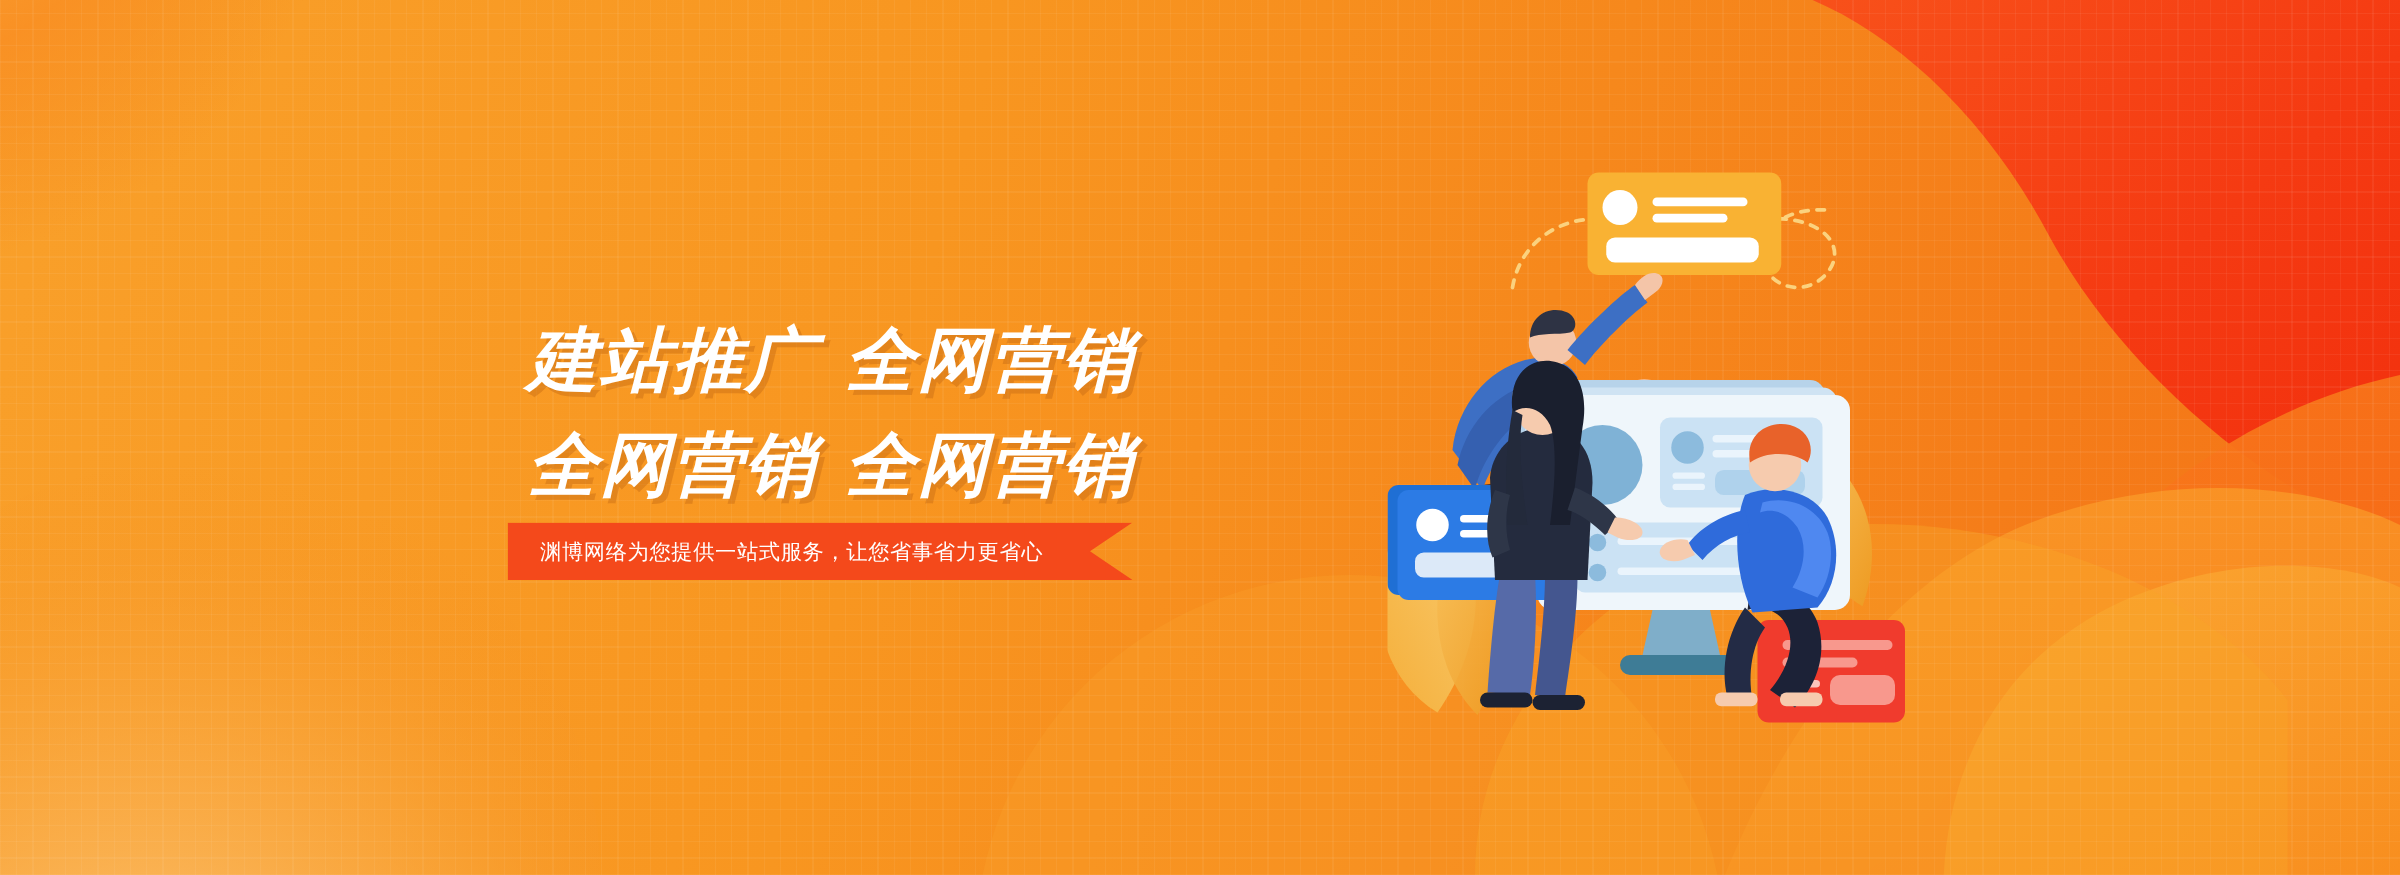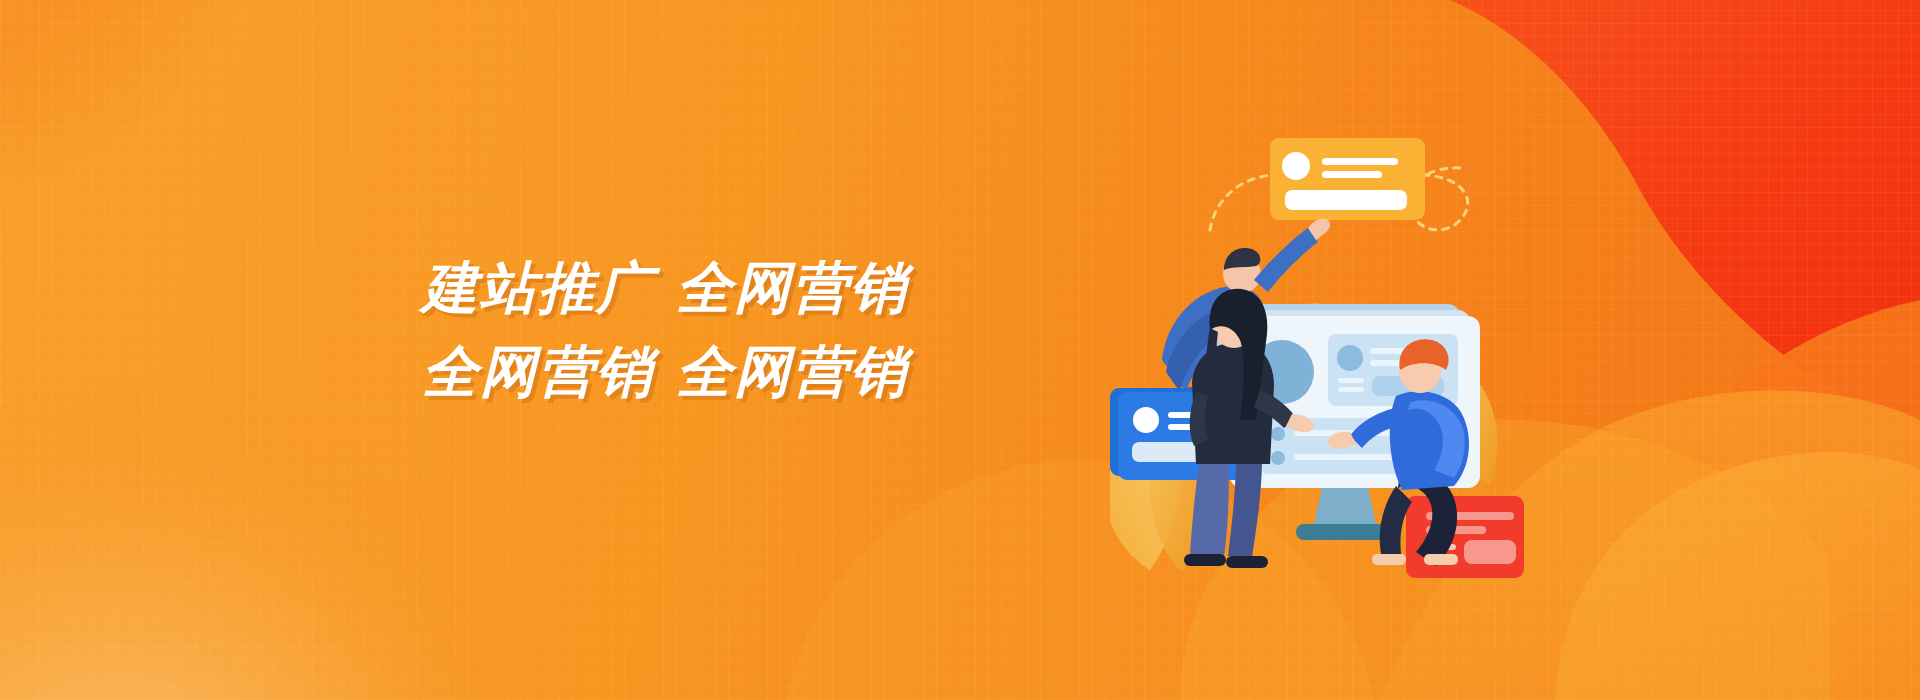--- a/index.html
+++ b/index.html
@@ -109,20 +109,23 @@
     <path d="M1180 700 C1180 560 1300 430 1470 420 C1620 412 1760 470 1830 560 L1830 700 Z" fill="#F9A428" opacity=".45"></path>
   </svg>
 
   <div class="grid-tex"></div>
 
   <div class="copy">
     <h1 class="headline"><span>建站推广</span><span class="gap"></span><span>全网营销</span></h1>
     <h1 class="headline"><span>全网营销</span><span class="gap"></span><span>全网营销</span></h1>
   </div>
 
+  <div class="ribbon">
+    <span class="ribbon-text">渊博网络为您提供一站式服务，让您省事省力更省心</span>
+  </div>
 
   <div class="illus">
     <svg viewBox="0 0 430 500">
       <defs>
         <linearGradient id="leafG" x1="0" y1="0" x2="1" y2="1">
           <stop offset="0%" stop-color="#F8C05A"></stop>
             <stop offset="100%" stop-color="#EE9B22"></stop>
         </linearGradient>
         <linearGradient id="leafG2" x1="0" y1="1" x2="1" y2="0">
           <stop offset="0%" stop-color="#F5AE38"></stop>

